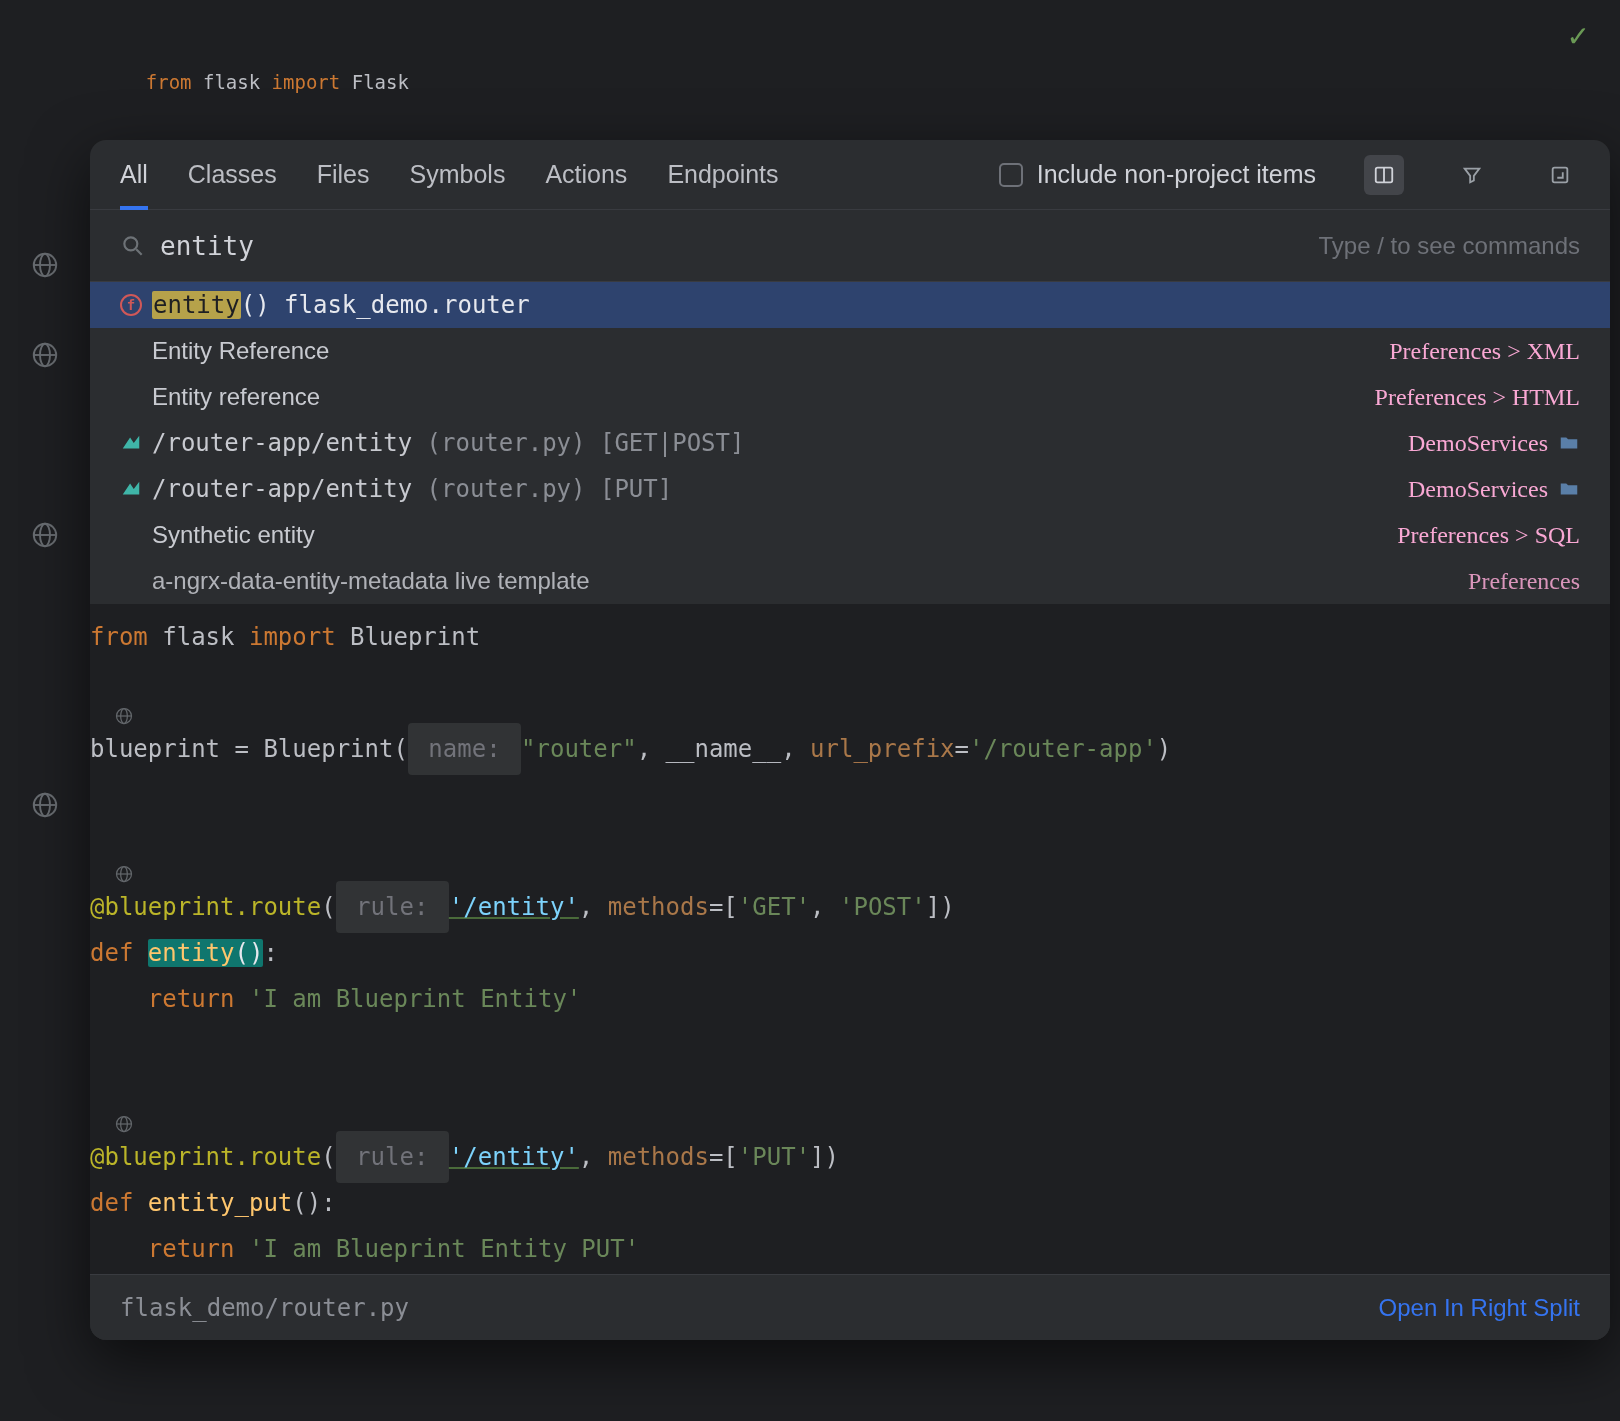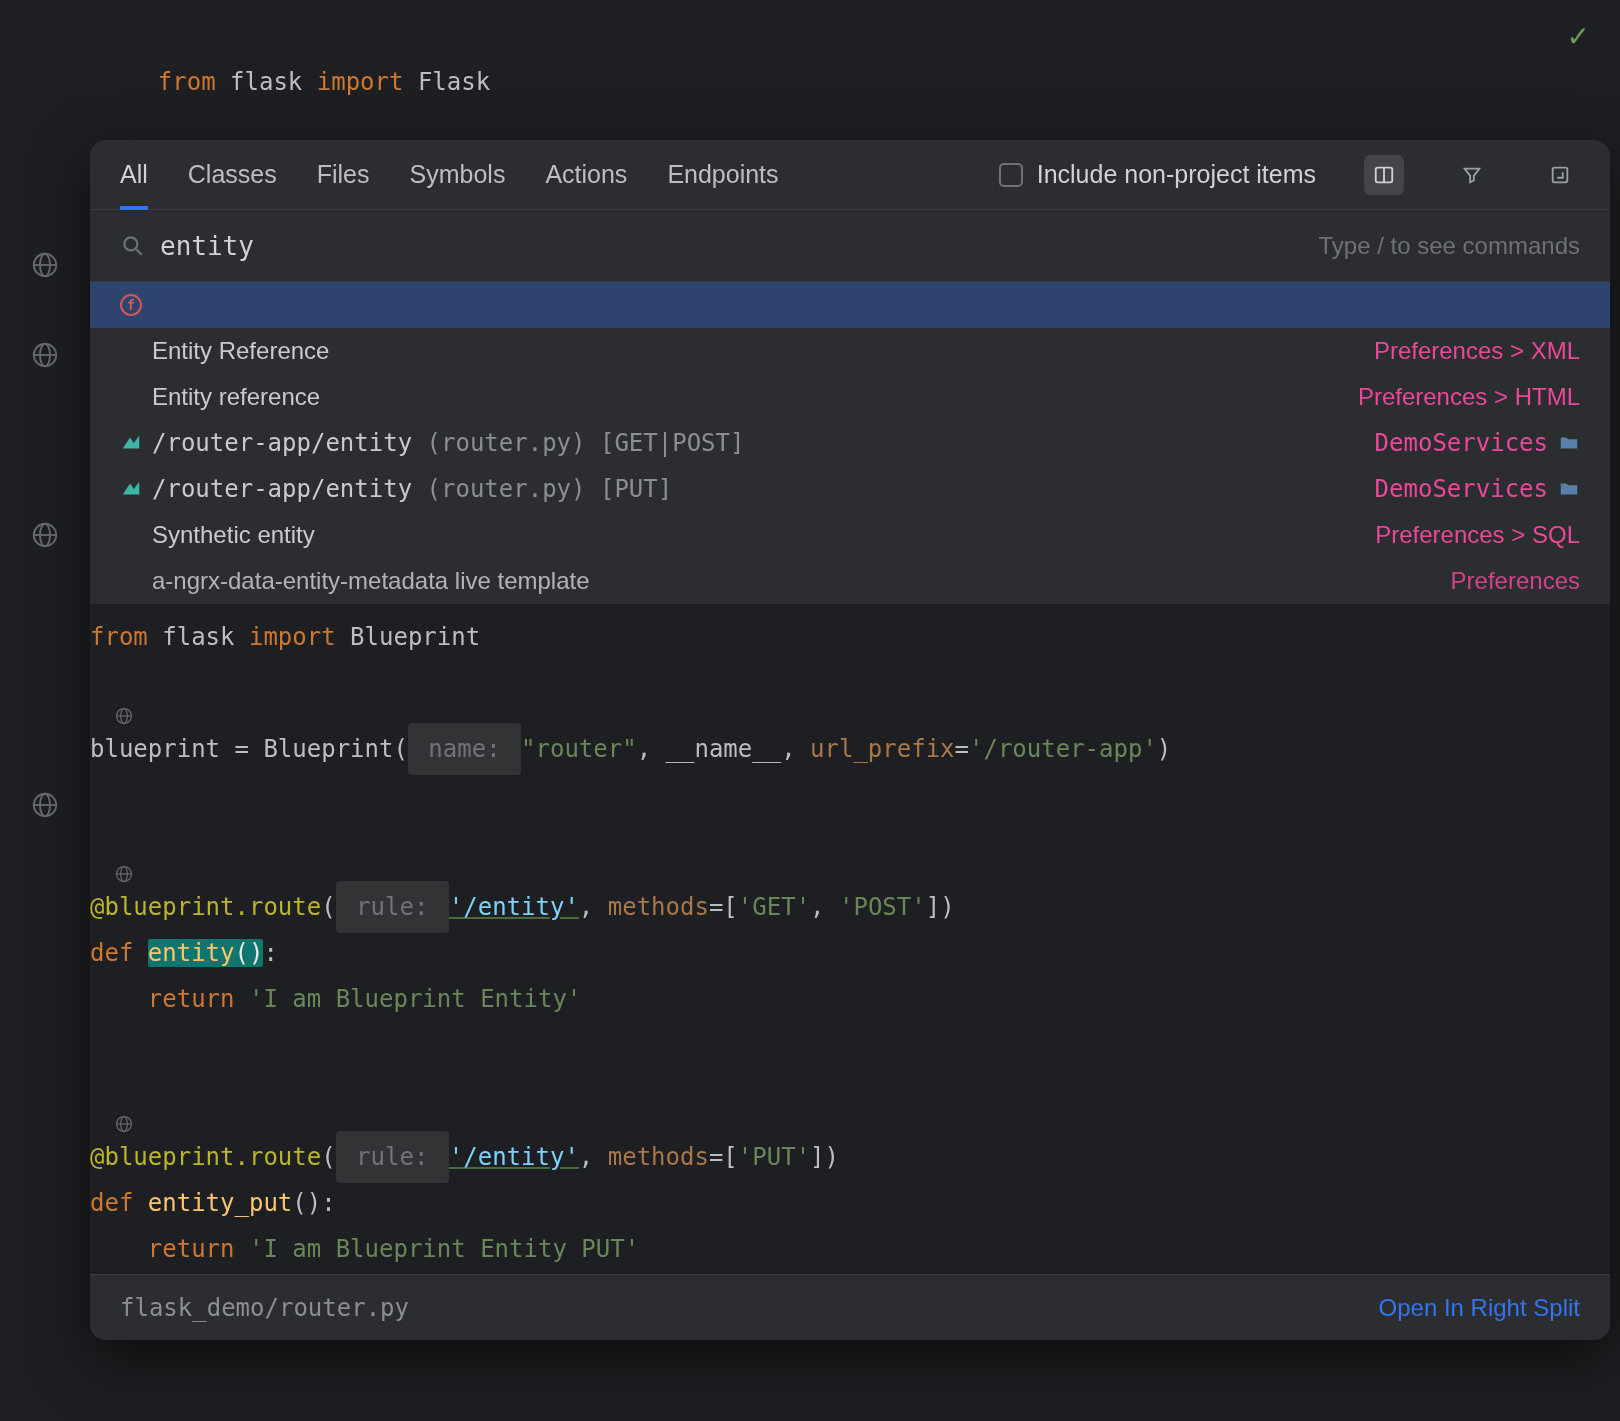--- a/index.html
+++ b/index.html
@@ -26,21 +26,21 @@
   }
   .globe {
     stroke:#9aa0a6; fill:none; stroke-width:1.5;
   }
 
   
   .editor-bg {
     position:absolute; left:100px; top:0; right:0; height:180px;
     padding-top:10px;
   }
-  .code-line { white-space: pre; font-size:24px; line-height:48px; }
+  .code-line { white-space: pre; font-size:19px; line-height:48px; }
   .kw { color:#cc7832; }
   .id { color:#bcbec4; }
 
   .check { position:absolute; top:20px; right:30px; color:#6a9955; font-size:28px; }
 
   
   .popup {
     position:absolute;
     left:90px; top:140px; width:1520px; height:1200px;
     background:#2b2d30;
@@ -84,21 +84,21 @@
   .search-hint { color:#6e7178; font-size:24px; }
 
   
   .results { overflow:hidden; }
   .result {
     display:flex; align-items:center; height:46px; padding:0 30px;
     font-size:24px; color:#c8cad0; cursor:pointer;
   }
   .result.selected { background:#2e436e; color:#e6e8ee; }
   .result .left { display:flex; align-items:center; gap:10px; flex:1; min-width:0; }
-  .result .right { color:#ec4899; display:flex; align-items:center; gap:10px; white-space:nowrap; }
+  .result .right { color:#f9a8d4; display:flex; align-items:center; gap:10px; white-space:nowrap;font-family:Liberation Serif, serif; }
   .result.selected .right { color:#bfc9e0; }
   .pill-f {
     width:22px; height:22px; border-radius:50%;
     border:2px solid #d05858; color:#d05858;
     font-size:14px; display:flex; align-items:center; justify-content:center;
     font-weight:bold;
   }
   .hl { background:#b6a24a; color:#1e1f22; border-radius:2px; padding:0 1px;}
   .muted { color:#8b8e95; }
   .route-icon { width:22px; height:22px; }
@@ -211,20 +211,23 @@
         <line x1="15" y1="15" x2="20" y2="20"></line>
       </svg>
     <input class="search-input mono" value="entity" style="">
     <span class="search-hint">Type / to see commands</span>
   </div>
 
   <div class="results">
     <div class="result selected mono">
       <div class="left">
         <span class="pill-f">f</span>
+        <span>
+          <span class="hl">entity</span><span>()</span><span> flask_demo.router</span>
+        </span>
       </div>
       <div class="right"></div>
     </div>
 
     <div class="result">
       <div class="left">
           <span style="width:22px"></span>
           <span>Entity Reference</span>
         </div>
       <div class="right">Preferences &gt; XML</div>

